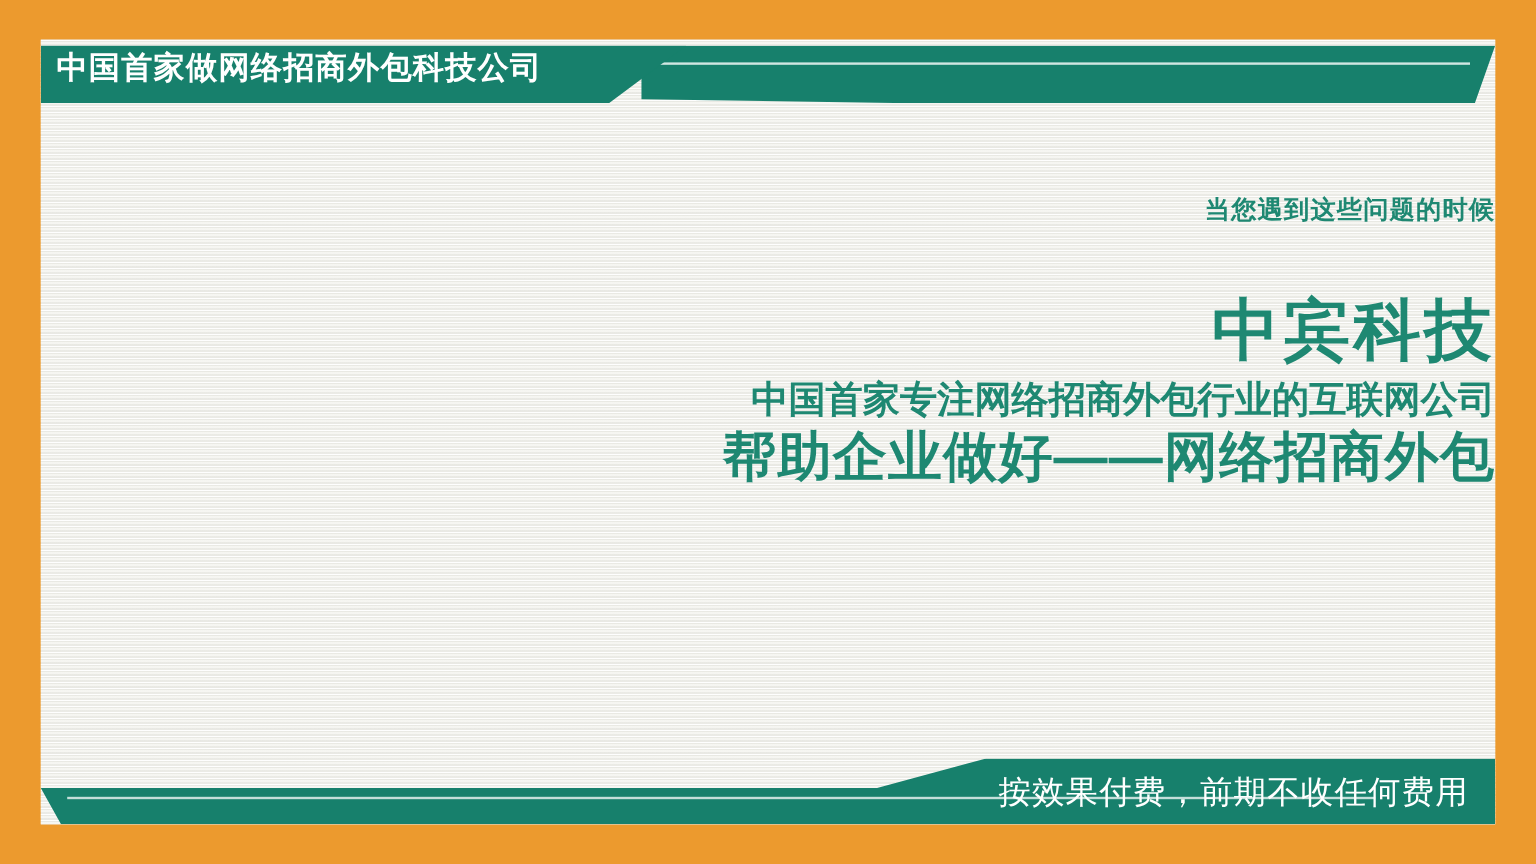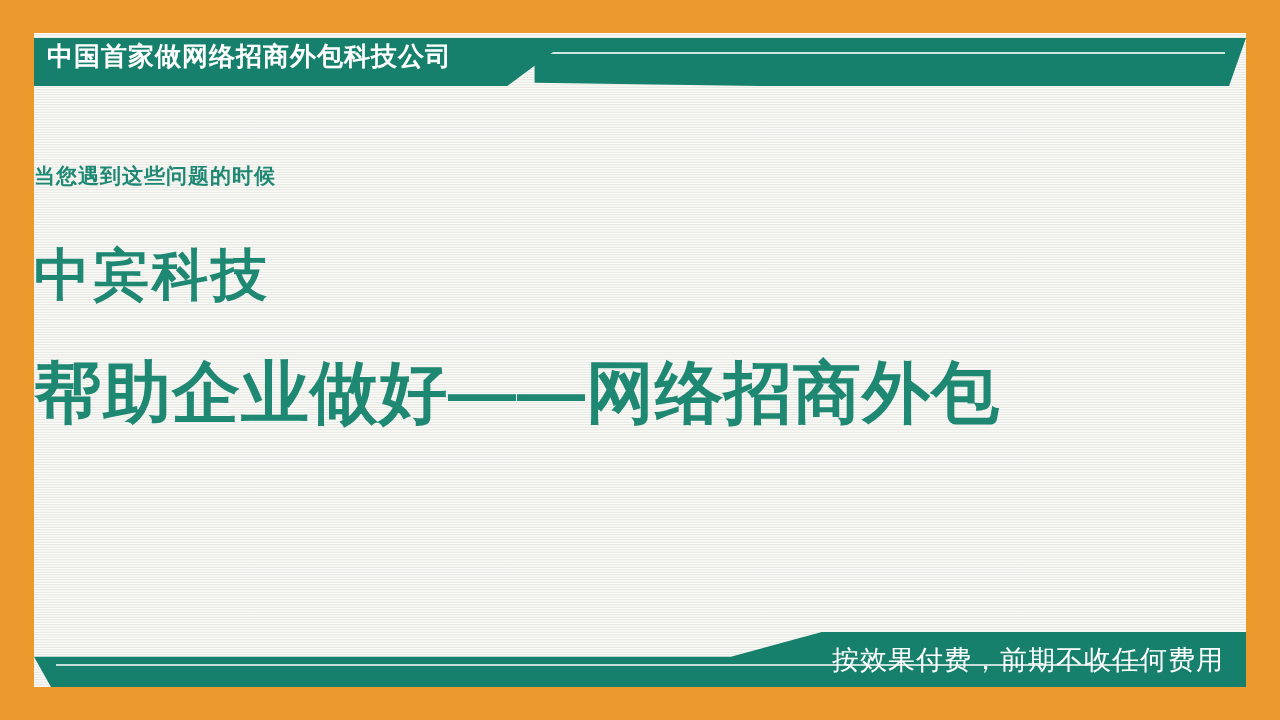--- a/index.html
+++ b/index.html
@@ -140,21 +140,21 @@
     line-height: 1;
   }
 
   
   .content {
     position: absolute;
     left: 0;
     top: 0;
     width: 1212px;
     height: 654px;
-    text-align: left;
+    text-align: right;
   }
   .kicker {
     position: absolute;
     top: 132px;
     left: 0;
     width: 100%;
     font-size: 21px;
     font-weight: bold;
     color: #1E8872;
     letter-spacing: 1px;
@@ -180,21 +180,21 @@
     font-weight: bold;
     color: #1E8872;
     letter-spacing: 0px;
     line-height: 1;
   }
   .headline {
     position: absolute;
     top: 325px;
     left: 0;
     width: 100%;
-    font-size: 68px;
+    font-size: 45px;
     font-weight: bold;
     color: #1E8872;
     letter-spacing: 1px;
     line-height: 1;
   }
 </style>
 </head>
 <body>
 
 <div class="slide">
@@ -202,20 +202,21 @@
   <div class="paper">
 
     <div class="header-band"></div>
     <div class="header-hairline"></div>
     <div class="header-title-block"></div>
     <div class="header-title">中国首家做网络招商外包科技公司</div>
 
     <div class="content">
       <div class="kicker">当您遇到这些问题的时候</div>
       <div class="brand">中宾科技</div>
+      <div class="tagline">中国首家专注网络招商外包行业的互联网公司</div>
       <div class="headline">帮助企业做好——网络招商外包</div>
     </div>
 
     <div class="footer-band"></div>
     <div class="footer-hairline"></div>
     <div class="footer-text">按效果付费，前期不收任何费用</div>
 
   </div>
 </div>
 

